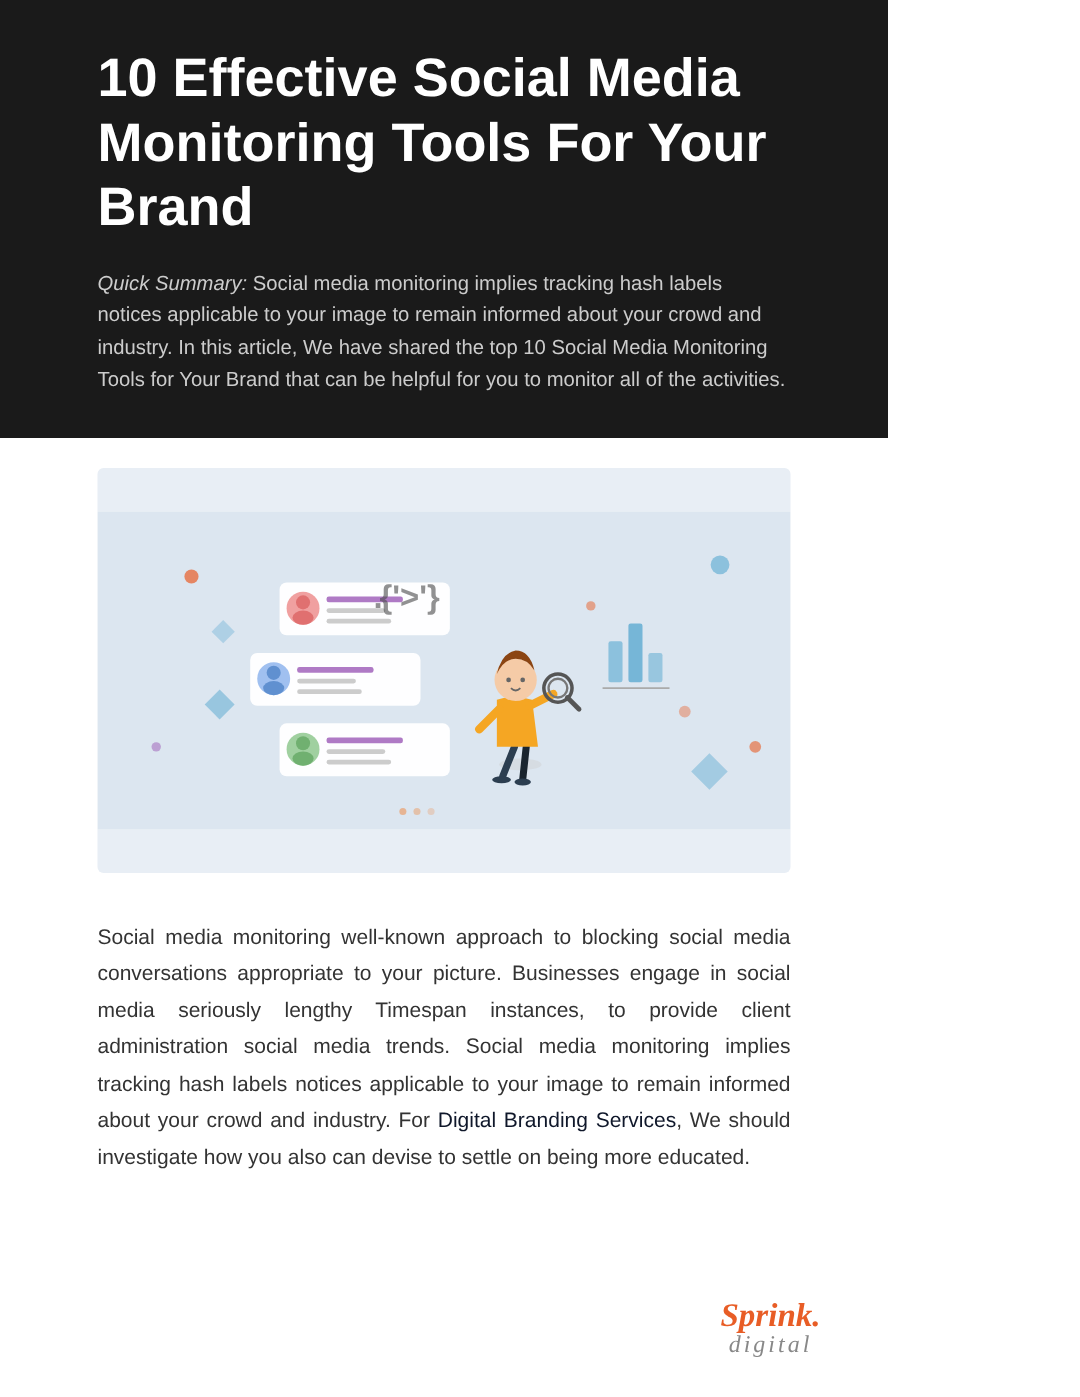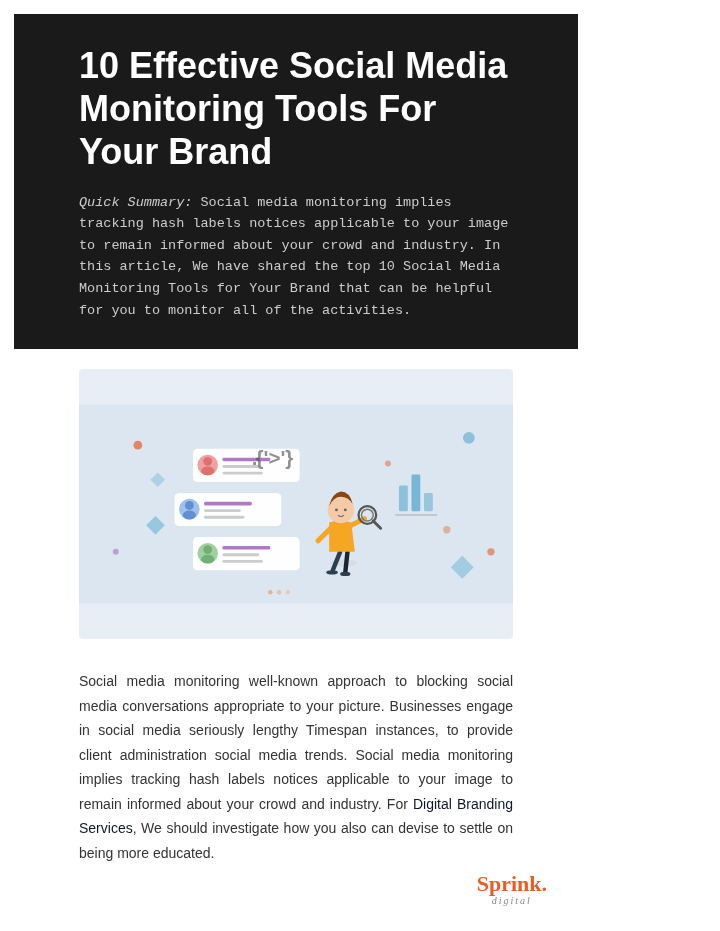--- a/index.html
+++ b/index.html
@@ -13,21 +13,21 @@
       font-family: Arial, sans-serif;
       width: 720px;
       min-height: 931px;
       position: relative;
     }
 
     .page-container {
       width: 592px;
       min-height: 931px;
       background: #ffffff;
-      padding: 14px;
+      padding: 0;
       position: relative;
     }
 
     .header-section {
       background: #1a1a1a;
       padding: 30px 65px 28px 65px;
       margin-bottom: 0;
     }
 
     .main-title {
@@ -36,21 +36,21 @@
       font-weight: 900;
       line-height: 1.2;
       font-family: Arial, sans-serif;
       margin-bottom: 18px;
     }
 
     .quick-summary {
       color: #cccccc;
       font-size: 13.5px;
       line-height: 1.6;
-      font-family: Liberation Mono, monospace;
+      font-family: Liberation Sans, sans-serif;
     }
 
     .quick-summary-label {
       color: #cccccc;
       font-style: italic;
     }
 
     .quick-summary-text {
       color: #cccccc;
     }
@@ -105,30 +105,31 @@
       position: absolute;
       bottom: 25px;
       right: 45px;
       display: flex;
       flex-direction: column;
       align-items: center;
     }
 
     .logo-sprink {
       font-family: 'Georgia', serif;
+      font-style: italic;
       font-size: 22px;
       color: #e85d26;
       font-weight: bold;
       line-height: 1;
     }
 
     .logo-digital {
       font-family: 'Georgia', serif;
       font-style: italic;
-      font-size: 10px;
+      font-size: 16px;
       color: #888888;
       letter-spacing: 2px;
     }
 
     .logo-dot {
       color: #e85d26;
       font-size: 22px;
     }
   </style>
 </head>

